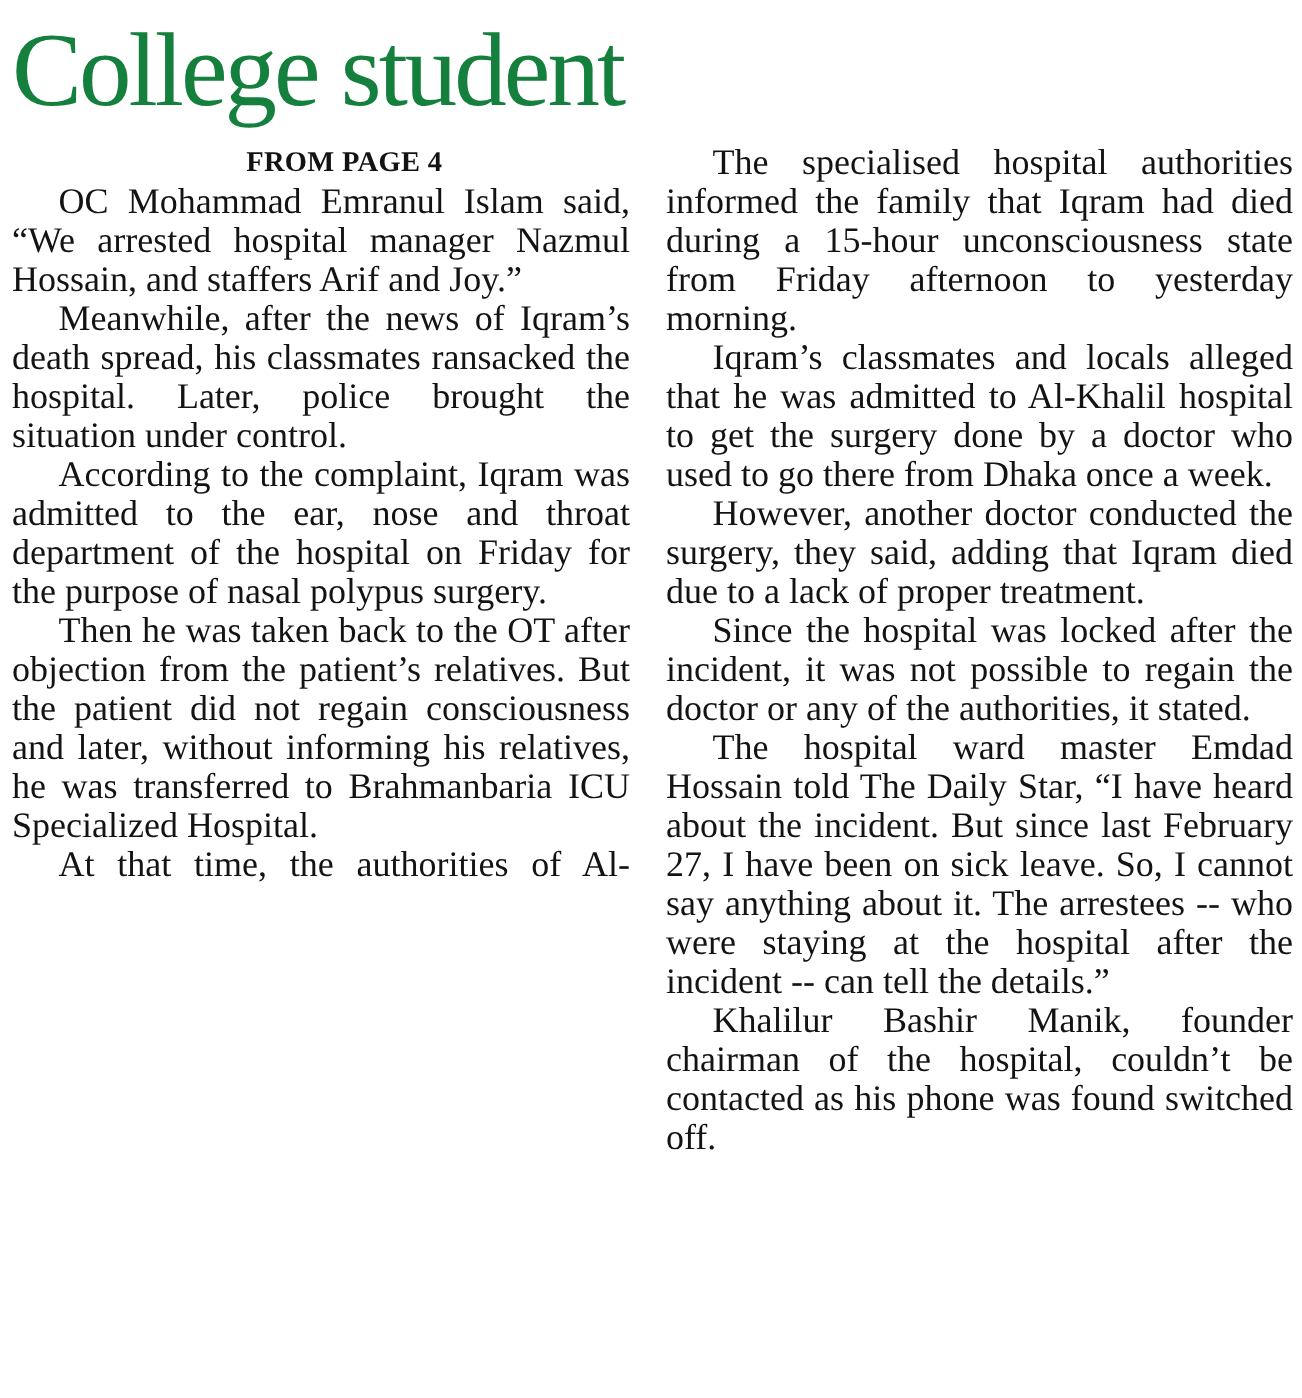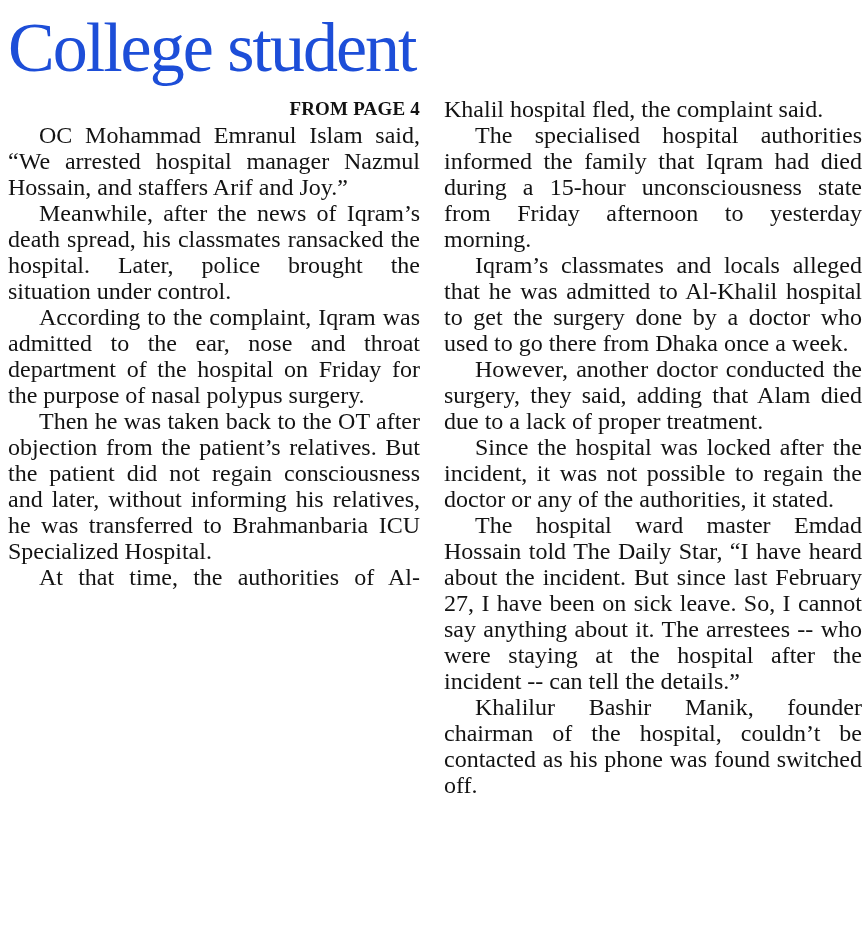--- a/index.html
+++ b/index.html
@@ -17,41 +17,41 @@
   .page {
     padding: 10px 6px 0 8px;
   }
   .headline {
     margin: 0;
     font-weight: normal;
     font-size: 70px;
     line-height: 76px;
     letter-spacing: -2px;
     white-space: nowrap;
-    color: #1d4ed8;
+    color: #15803d;
   }
   .columns {
     display: flex;
     gap: 24px;
     margin-top: 10px;
   }
   .col {
     text-align: justify;
     font-size: 24px;
     line-height: 26px;
   }
   .col-left  { width: 412px; }
   .col-right { width: 418px; }
   .kicker {
     margin: 0;
     font-weight: bold;
     font-size: 19px;
     line-height: 26px;
     letter-spacing: 0.2px;
-    text-align: right;
+    text-align: center;
   }
   .col p {
     margin: 0;
     text-indent: 31px;
   }
   .col p.cont {
     text-indent: 0;
   }
   .col p.runover {
     text-align-last: justify;
@@ -70,23 +70,22 @@
     <div class="col col-left">
       <p class="kicker">FROM PAGE 4</p>
       <p>OC Mohammad Emranul Islam said, “We arrested hospital manager Nazmul Hossain, and staffers Arif and Joy.”</p>
       <p>Meanwhile, after the news of Iqram’s death spread, his classmates ransacked the hospital. Later, police brought the situation under control.</p>
       <p>According to the complaint, Iqram was admitted to the ear, nose and throat department of the hospital on Friday for the purpose of nasal polypus surgery.</p>
       <p>Then he was taken back to the OT after objection from the patient’s relatives. But the patient did not regain consciousness and later, without informing his relatives, he was transferred to Brahmanbaria ICU Specialized Hospital.</p>
       <p class="runover">At that time, the authorities of Al-</p>
     </div>
 
     <div class="col col-right">
-      <p class="cont">Khalil hospital fled, the complaint said.</p>
       <p>The specialised hospital authorities informed the family that Iqram had died during a 15-hour unconsciousness state from Friday afternoon to yesterday morning.</p>
       <p>Iqram’s classmates and locals alleged that he was admitted to Al-Khalil hospital to get the surgery done by a doctor who used to go there from Dhaka once a week.</p>
-      <p>However, another doctor conducted the surgery, they said, adding that Alam died due to a lack of proper treatment.</p>
+      <p>However, another doctor conducted the surgery, they said, adding that Iqram died due to a lack of proper treatment.</p>
       <p>Since the hospital was locked after the incident, it was not possible to regain the doctor or any of the authorities, it stated.</p>
       <p>The hospital ward master Emdad Hossain told The Daily Star, “I have heard about the incident. But since last February 27, I have been on sick leave. So, I cannot say anything about it. The arrestees -- who were staying at the hospital after the incident -- can tell the details.”</p>
       <p>Khalilur Bashir Manik, founder chairman of the hospital, couldn’t be contacted as his phone was found switched off.</p>
     </div>
 
   </div>
 </div>
 
 </body></html>

